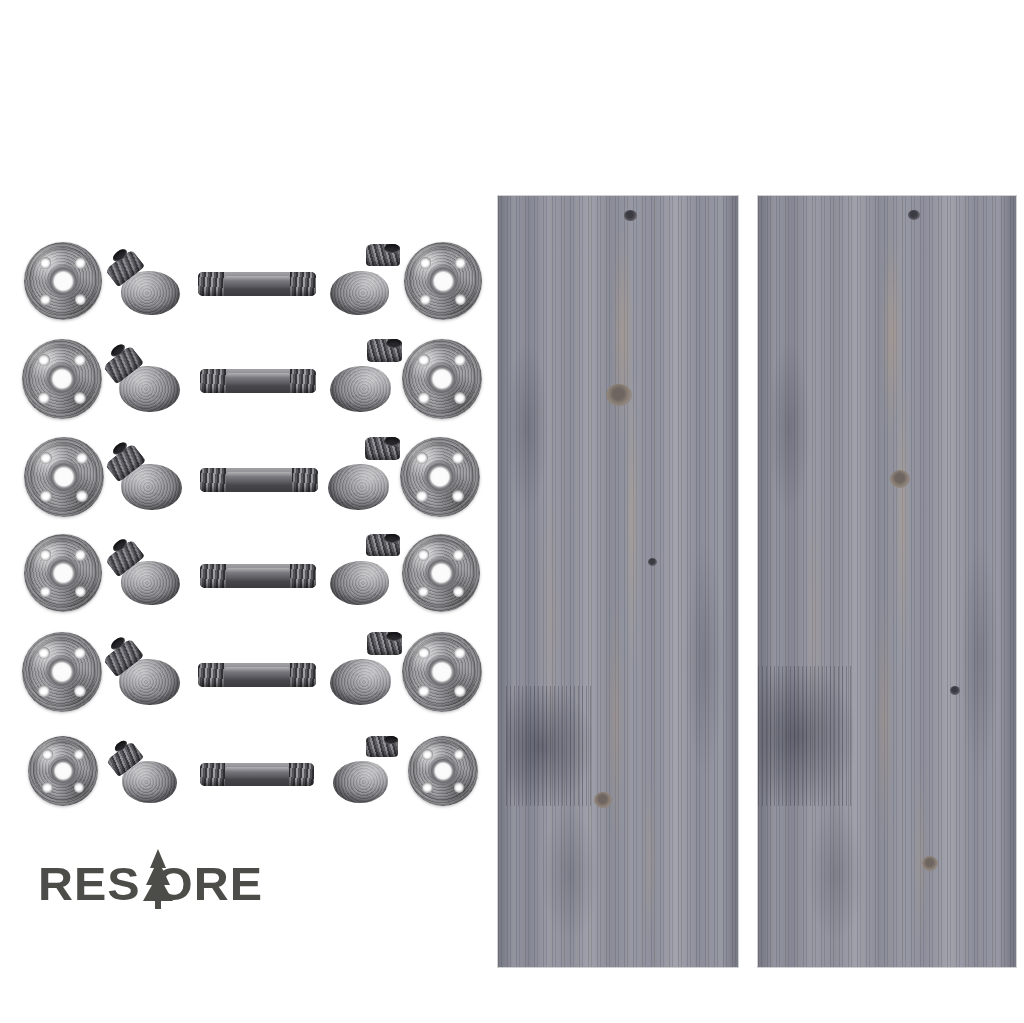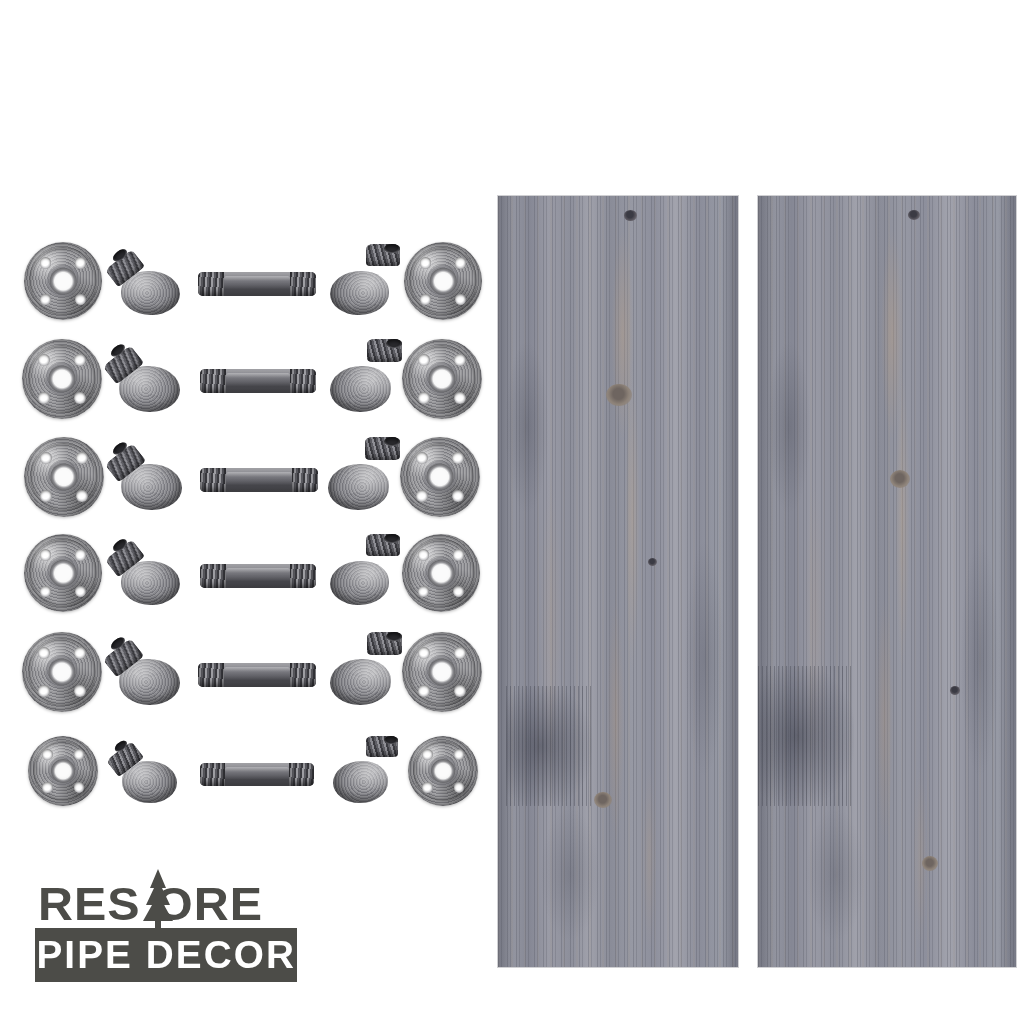--- a/index.html
+++ b/index.html
@@ -144,21 +144,21 @@
     background:
       repeating-linear-gradient(90deg, rgba(48,50,60,.30) 0 1px, rgba(255,255,255,0) 1px 4px),
       radial-gradient(ellipse at 40% 50%, rgba(52,54,66,.46), rgba(52,54,66,0) 74%);
     filter:blur(.4px);
   }
   .knot { position:absolute; border-radius:50%;
     background:radial-gradient(circle at 46% 42%, #3b3b44 0 34%, #5d5a62 62%, rgba(130,128,138,0) 100%); }
   .knot.soft { background:radial-gradient(circle at 48% 45%, #6e6560 0 30%, #8e8379 58%, rgba(150,145,150,0) 100%); }
 
   
-  .logo { position:absolute; left:35px; top:878px; width:262px; height:104px; }
+  .logo { position:absolute; left:35px; top:858px; width:262px; height:104px; }
   .logo-top { position:relative; height:56px; }
   .logo-word {
     position:absolute; left:3px; top:0;
     font-family:"Liberation Sans", sans-serif;
     font-weight:700; font-size:47px; line-height:52px;
     color:#4c4c48; letter-spacing:1px;
     transform:scaleX(1.03); transform-origin:left top;
   }
   .logo-tree { position:absolute; left:101px; top:-9px; width:44px; height:60px; }
   .logo-banner {
@@ -410,18 +410,15 @@
   </div>
 
   <div class="logo">
     <div class="logo-top">
       <div class="logo-word">RES ORE</div>
       <svg class="logo-tree" viewBox="0 0 44 60">
         <polygon points="22,0 30,19 26,19 34,36 28,36 37,52 7,52 16,36 10,36 18,19 14,19" fill="#4c4c48"></polygon>
         <rect x="19" y="50" width="6" height="10" fill="#4c4c48"></rect>
       </svg>
     </div>
-    <div class="logo-banner">
-      <span class="logo-banner-text">PIPE DECOR</span>
-    </div>
   </div>
 
 </div>
 
 </body></html>

